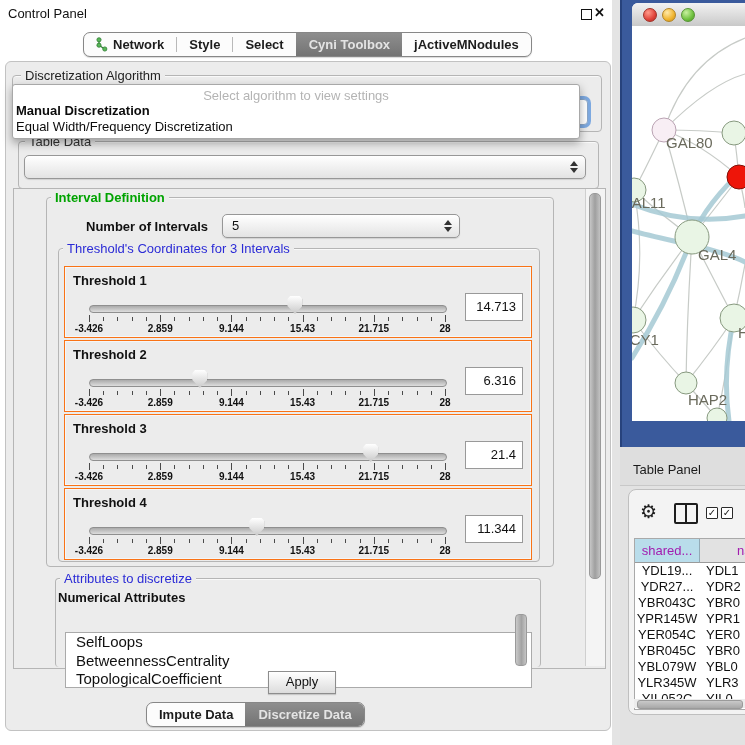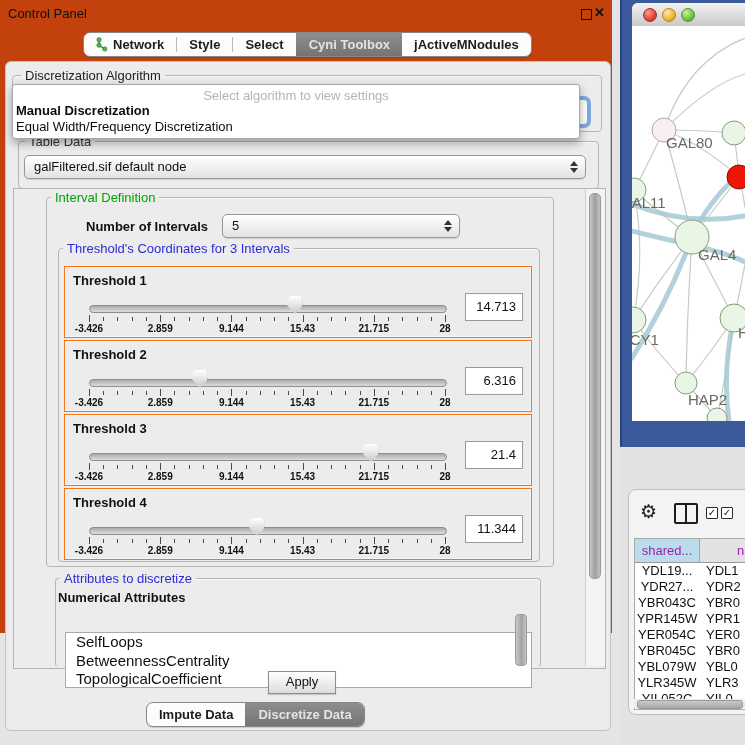--- a/index.html
+++ b/index.html
@@ -1,19 +1,19 @@
 <!DOCTYPE html>
 <html><head>
 <meta charset="utf-8">
 <style>
   html,body{margin:0;padding:0;background:#e4e4e4;font-family:"Liberation Sans",sans-serif;}
   #screen{position:relative;width:745px;height:745px;overflow:hidden;background:#e4e4e4;-webkit-font-smoothing:antialiased;}
   .abs{position:absolute;}
   
-  #control-panel{left:0;top:0;width:612px;height:633px;background:#c2410c;}
+  #control-panel{left:0;top:0;width:612px;height:745px;background:#ffffff;}
   #cp-title{left:8px;top:6px;font-size:13px;color:#111;}
   #float-icon{left:581px;top:9px;width:9px;height:9px;border:1.5px solid #111;background:transparent;}
   #close-icon{left:594px;top:5px;font-size:13px;font-weight:bold;color:#111;}
   .tabstrip{display:inline-flex;align-items:stretch;background:#fcfcfc;border:1px solid #878787;border-radius:7px;overflow:hidden;font-size:13px;font-weight:600;color:#1c1c1c;box-shadow:0 1px 1px rgba(0,0,0,.15);}
   .tab{padding:4px 12px;display:flex;align-items:center;gap:5px;white-space:nowrap;}
   .tab.sel{background:linear-gradient(#8e8e8e,#747474);color:#e4e4e4;padding-left:13px;}
   .tabdiv{width:1px;background:#b9b9b9;margin:4px 0;}
   #top-tabs{left:83px;top:32px;}
   #bottom-tabs{left:146px;top:702px;}
   #content-panel{left:5px;top:61px;width:604px;height:668px;background:#ececec;border:1px solid #c2c2c2;border-radius:6px;}
@@ -138,30 +138,29 @@
     <div class="abs" id="algo-popup">
       <div class="abs" id="popup-placeholder">Select algorithm to view settings</div>
       <div class="abs" id="popup-opt1">Manual Discretization</div>
       <div class="abs" id="popup-opt2">Equal Width/Frequency Discretization</div>
     </div>
 
     <div class="abs groupbox" style="left:18px;top:141px;width:579px;height:46px;">
       <span class="group-label lbl-dark" style="left:6px;top:-7px;">Table Data</span>
     </div>
     <div class="abs combo" style="left:24px;top:155px;width:531px;height:22px;">
-      <span>galFiltered.sif default node</span>
       <span class="stepper"></span>
     </div>
 
     <div class="abs" id="scrollarea"></div>
     <div class="abs vtrack" id="main-vtrack"></div>
     <div class="abs vthumb" id="main-vthumb"></div>
 
     <div class="abs groupbox" style="left:46px;top:197px;width:506px;height:368px;">
-      <span class="group-label lbl-green" style="left:4px;top:-7px;">Interval Definition</span>
+      <span class="group-label lbl-green" style="left:4px;top:-7px;font-weight:bold;">Interval Definition</span>
     </div>
     <div class="abs" style="left:86px;top:219px;font-size:13px;font-weight:bold;color:#111;">Number of Intervals</div>
     <div class="abs combo" style="left:222px;top:214px;width:207px;height:22px;">
       <span>5</span>
       <span class="stepper"></span>
     </div>
     <div class="abs groupbox" style="left:58px;top:248px;width:480px;height:312px;">
       <span class="group-label lbl-blue" style="left:4px;top:-7px;">Threshold's Coordinates for 3 Intervals</span>
     </div>
     <div class="abs" id="thresholds-host">
@@ -409,20 +408,23 @@
           <text x="34" y="122" class="net-label">GAL80</text>
           <text x="-12" y="182" class="net-label">GAL11</text>
           <text x="66" y="234" class="net-label">GAL4</text>
           <text x="-14" y="319" class="net-label">GCY1</text>
           <text x="106" y="312" class="net-label">H</text>
           <text x="56" y="379" class="net-label">HAP2</text>
         </svg></div>
   </div>
 
   <div class="abs" id="table-panel"></div>
+  <div class="abs" id="tp-titlebar">
+    <div class="abs" id="tp-title">Table Panel</div>
+  </div>
   <div class="abs" id="tp-container"></div>
   <div class="abs" id="gear-icon">⚙</div>
   <div class="abs" id="columns-icon"></div>
   <div class="abs cbx" style="left:706px;">✓</div>
   <div class="abs cbx" style="left:721px;">✓</div>
   <div class="abs" id="table-viewport">
     <div class="th-cell" id="th-1">shared...</div>
     <div class="th-cell" id="th-2">na</div>
     <div id="rows-host">
         <div class="trow" style="top: 24px;">

